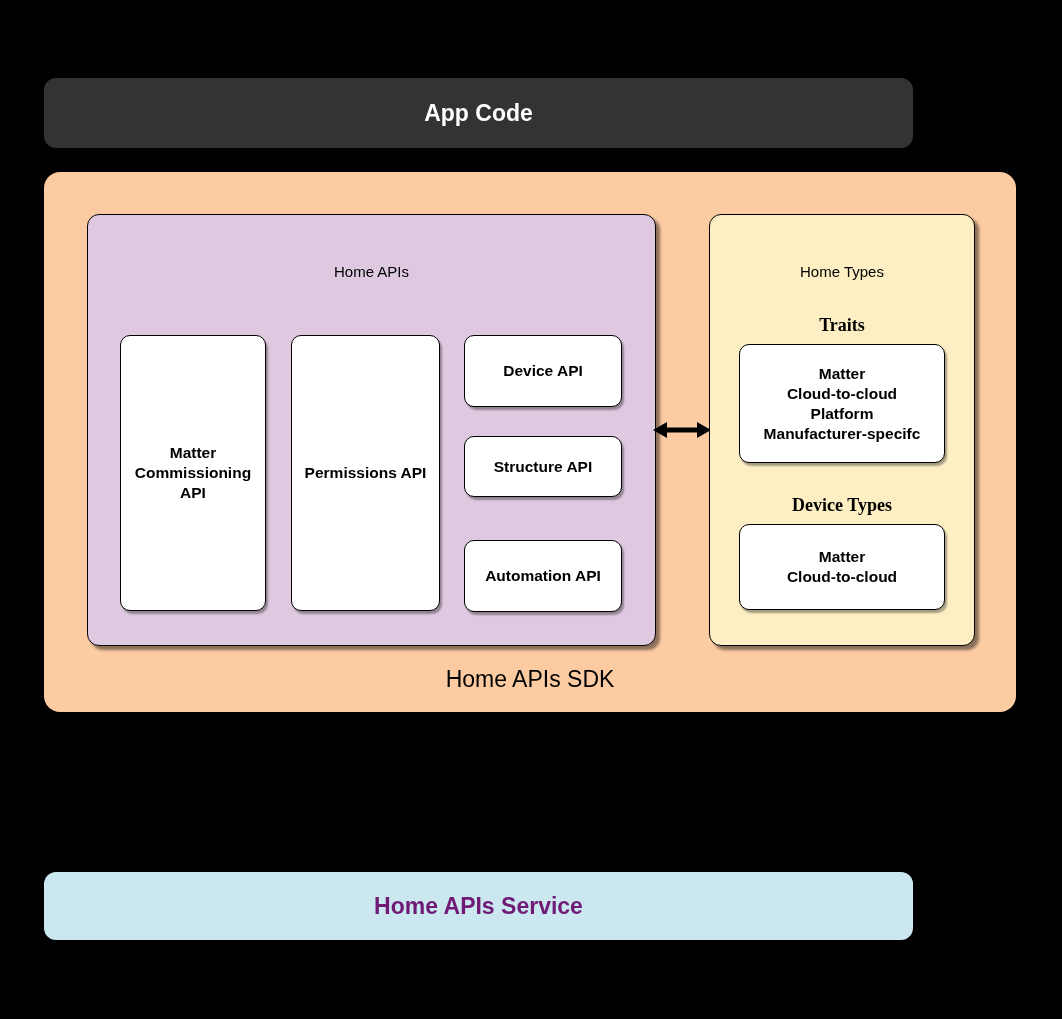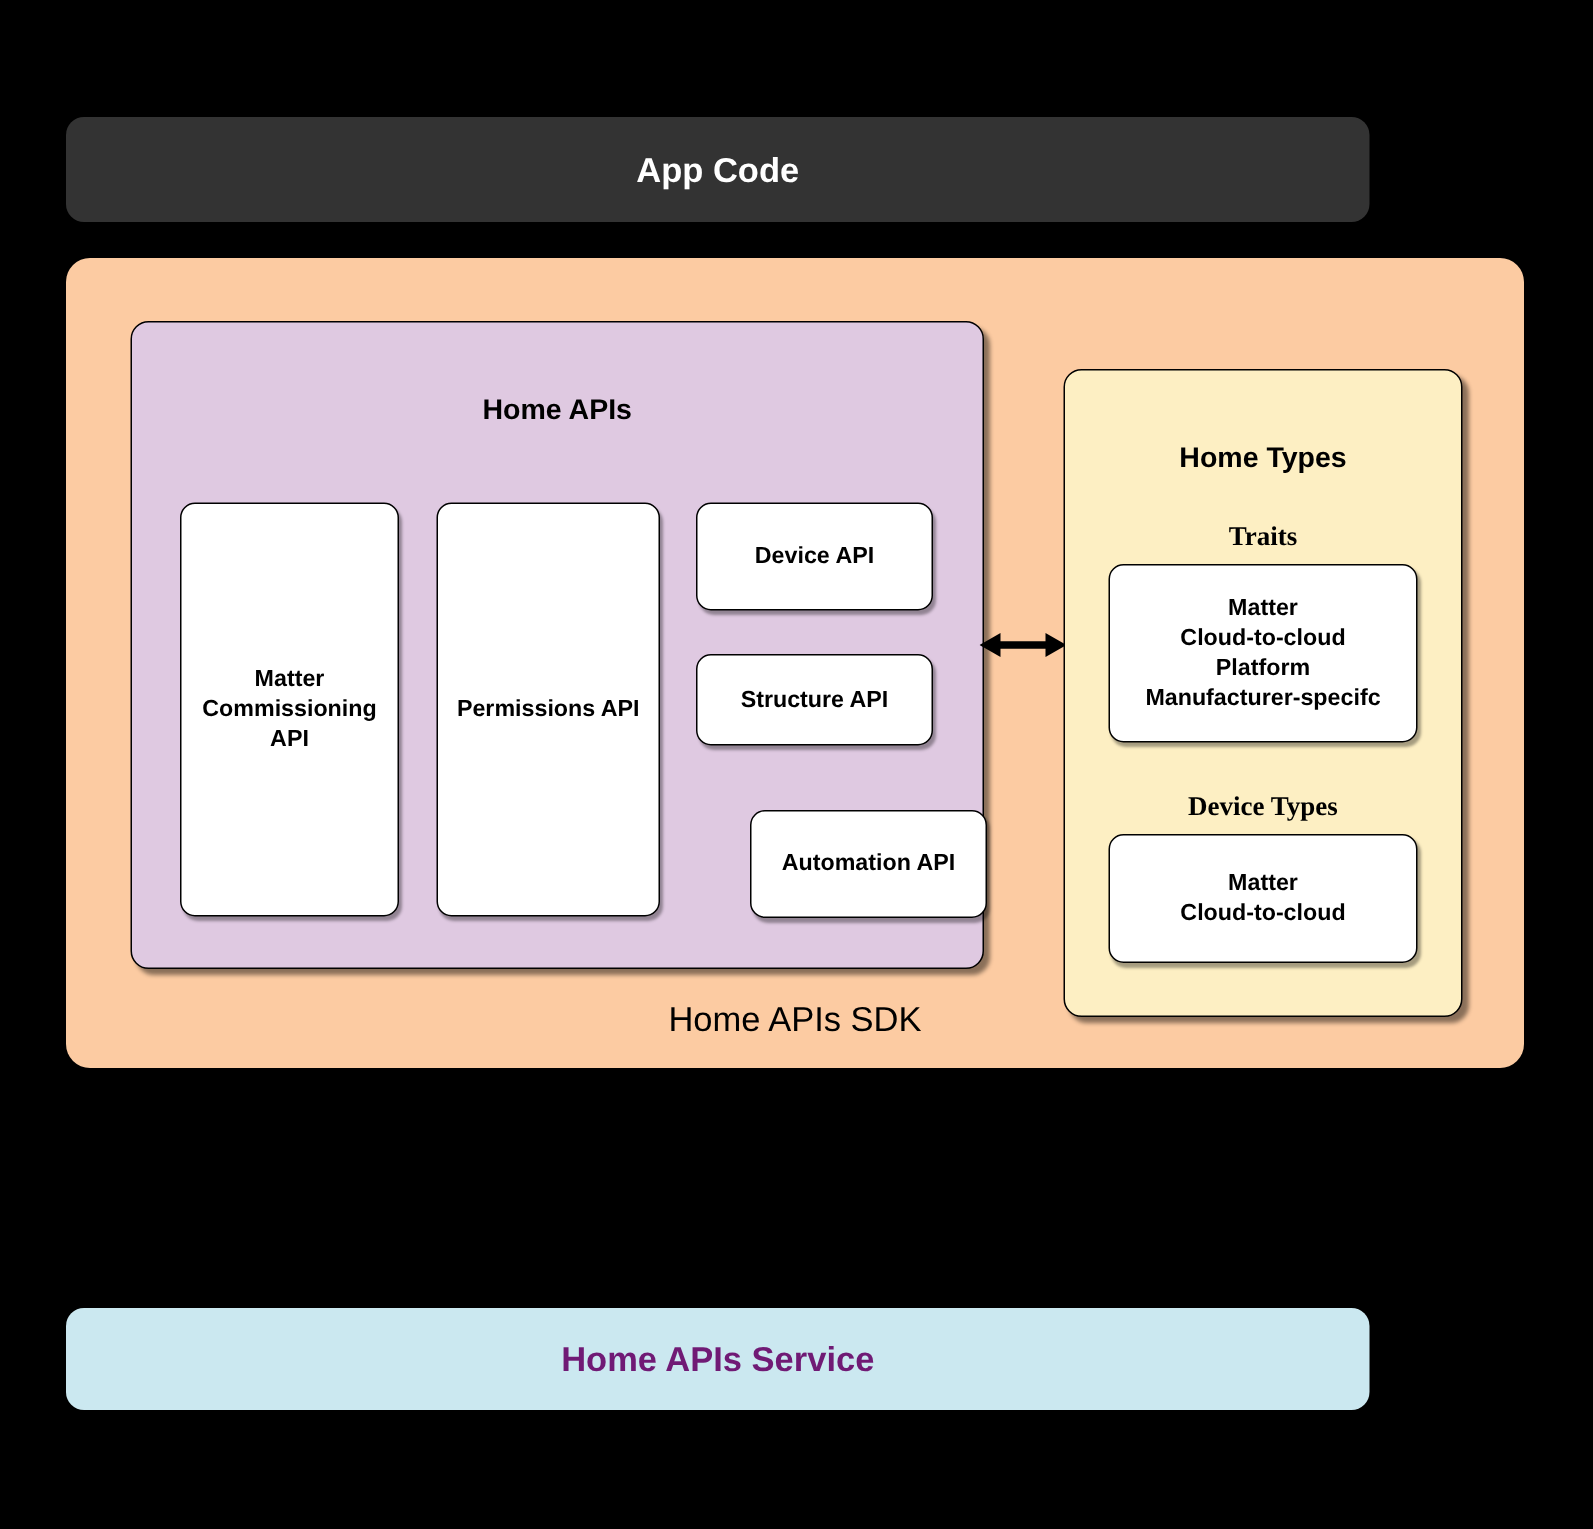--- a/index.html
+++ b/index.html
@@ -20,37 +20,37 @@
   }
   .sdk-label{
     position:absolute;left:0;top:494px;width:100%;text-align:center;
     font-weight:normal;font-size:23px;color:#000;
   }
   .panel{
     position:absolute;border:1.5px solid #000;border-radius:12px;
     box-shadow:4px 4px 3px rgba(0,0,0,0.45);
   }
   .home-apis{left:43px;top:42px;width:567px;height:430px;background:#DFC9E1;}
-  .home-types{left:665px;top:42px;width:264px;height:430px;background:#FDEFC3;margin-top:32px;}
+  .home-types{left:665px;top:42px;width:264px;height:430px;background:#FDEFC3;}
   .panel-title{
     position:absolute;left:0;top:48px;width:100%;text-align:center;
-    font-weight:bold;font-size:19px;color:#000;
+    font-weight:normal;font-size:15px;color:#000;
   }
   .card{
     position:absolute;background:#ffffff;border:1.2px solid #000;border-radius:10px;
     box-shadow:2px 3px 2px rgba(0,0,0,0.35);
     display:flex;align-items:center;justify-content:center;text-align:center;
     font-weight:bold;font-size:15.5px;color:#000;padding:4px 8px;box-sizing:border-box;
     white-space:pre-line;line-height:20px;
   }
   .card-commissioning{left:32px;top:120px;width:146px;height:276px;}
   .card-permissions{left:203px;top:120px;width:149px;height:276px;}
   .card-device{left:376px;top:120px;width:158px;height:72px;}
   .card-structure{left:376px;top:221px;width:158px;height:61px;}
-  .card-automation{left:376px;top:325px;width:158px;height:72px;margin-left:36px;}
+  .card-automation{left:376px;top:325px;width:158px;height:72px;}
   .section-label{
     position:absolute;left:0;width:100%;text-align:center;
     font-weight:bold;font-size:18px;color:#000;font-family:Liberation Serif, serif;
   }
   .traits-label{top:100px;}
   .device-types-label{top:280px;}
   .card-traits{left:29px;top:129px;width:206px;height:119px;}
   .card-device-types{left:29px;top:309px;width:206px;height:86px;}
   .arrow-wrap{position:absolute;left:609px;top:246px;width:58px;height:24px;}
 </style>

